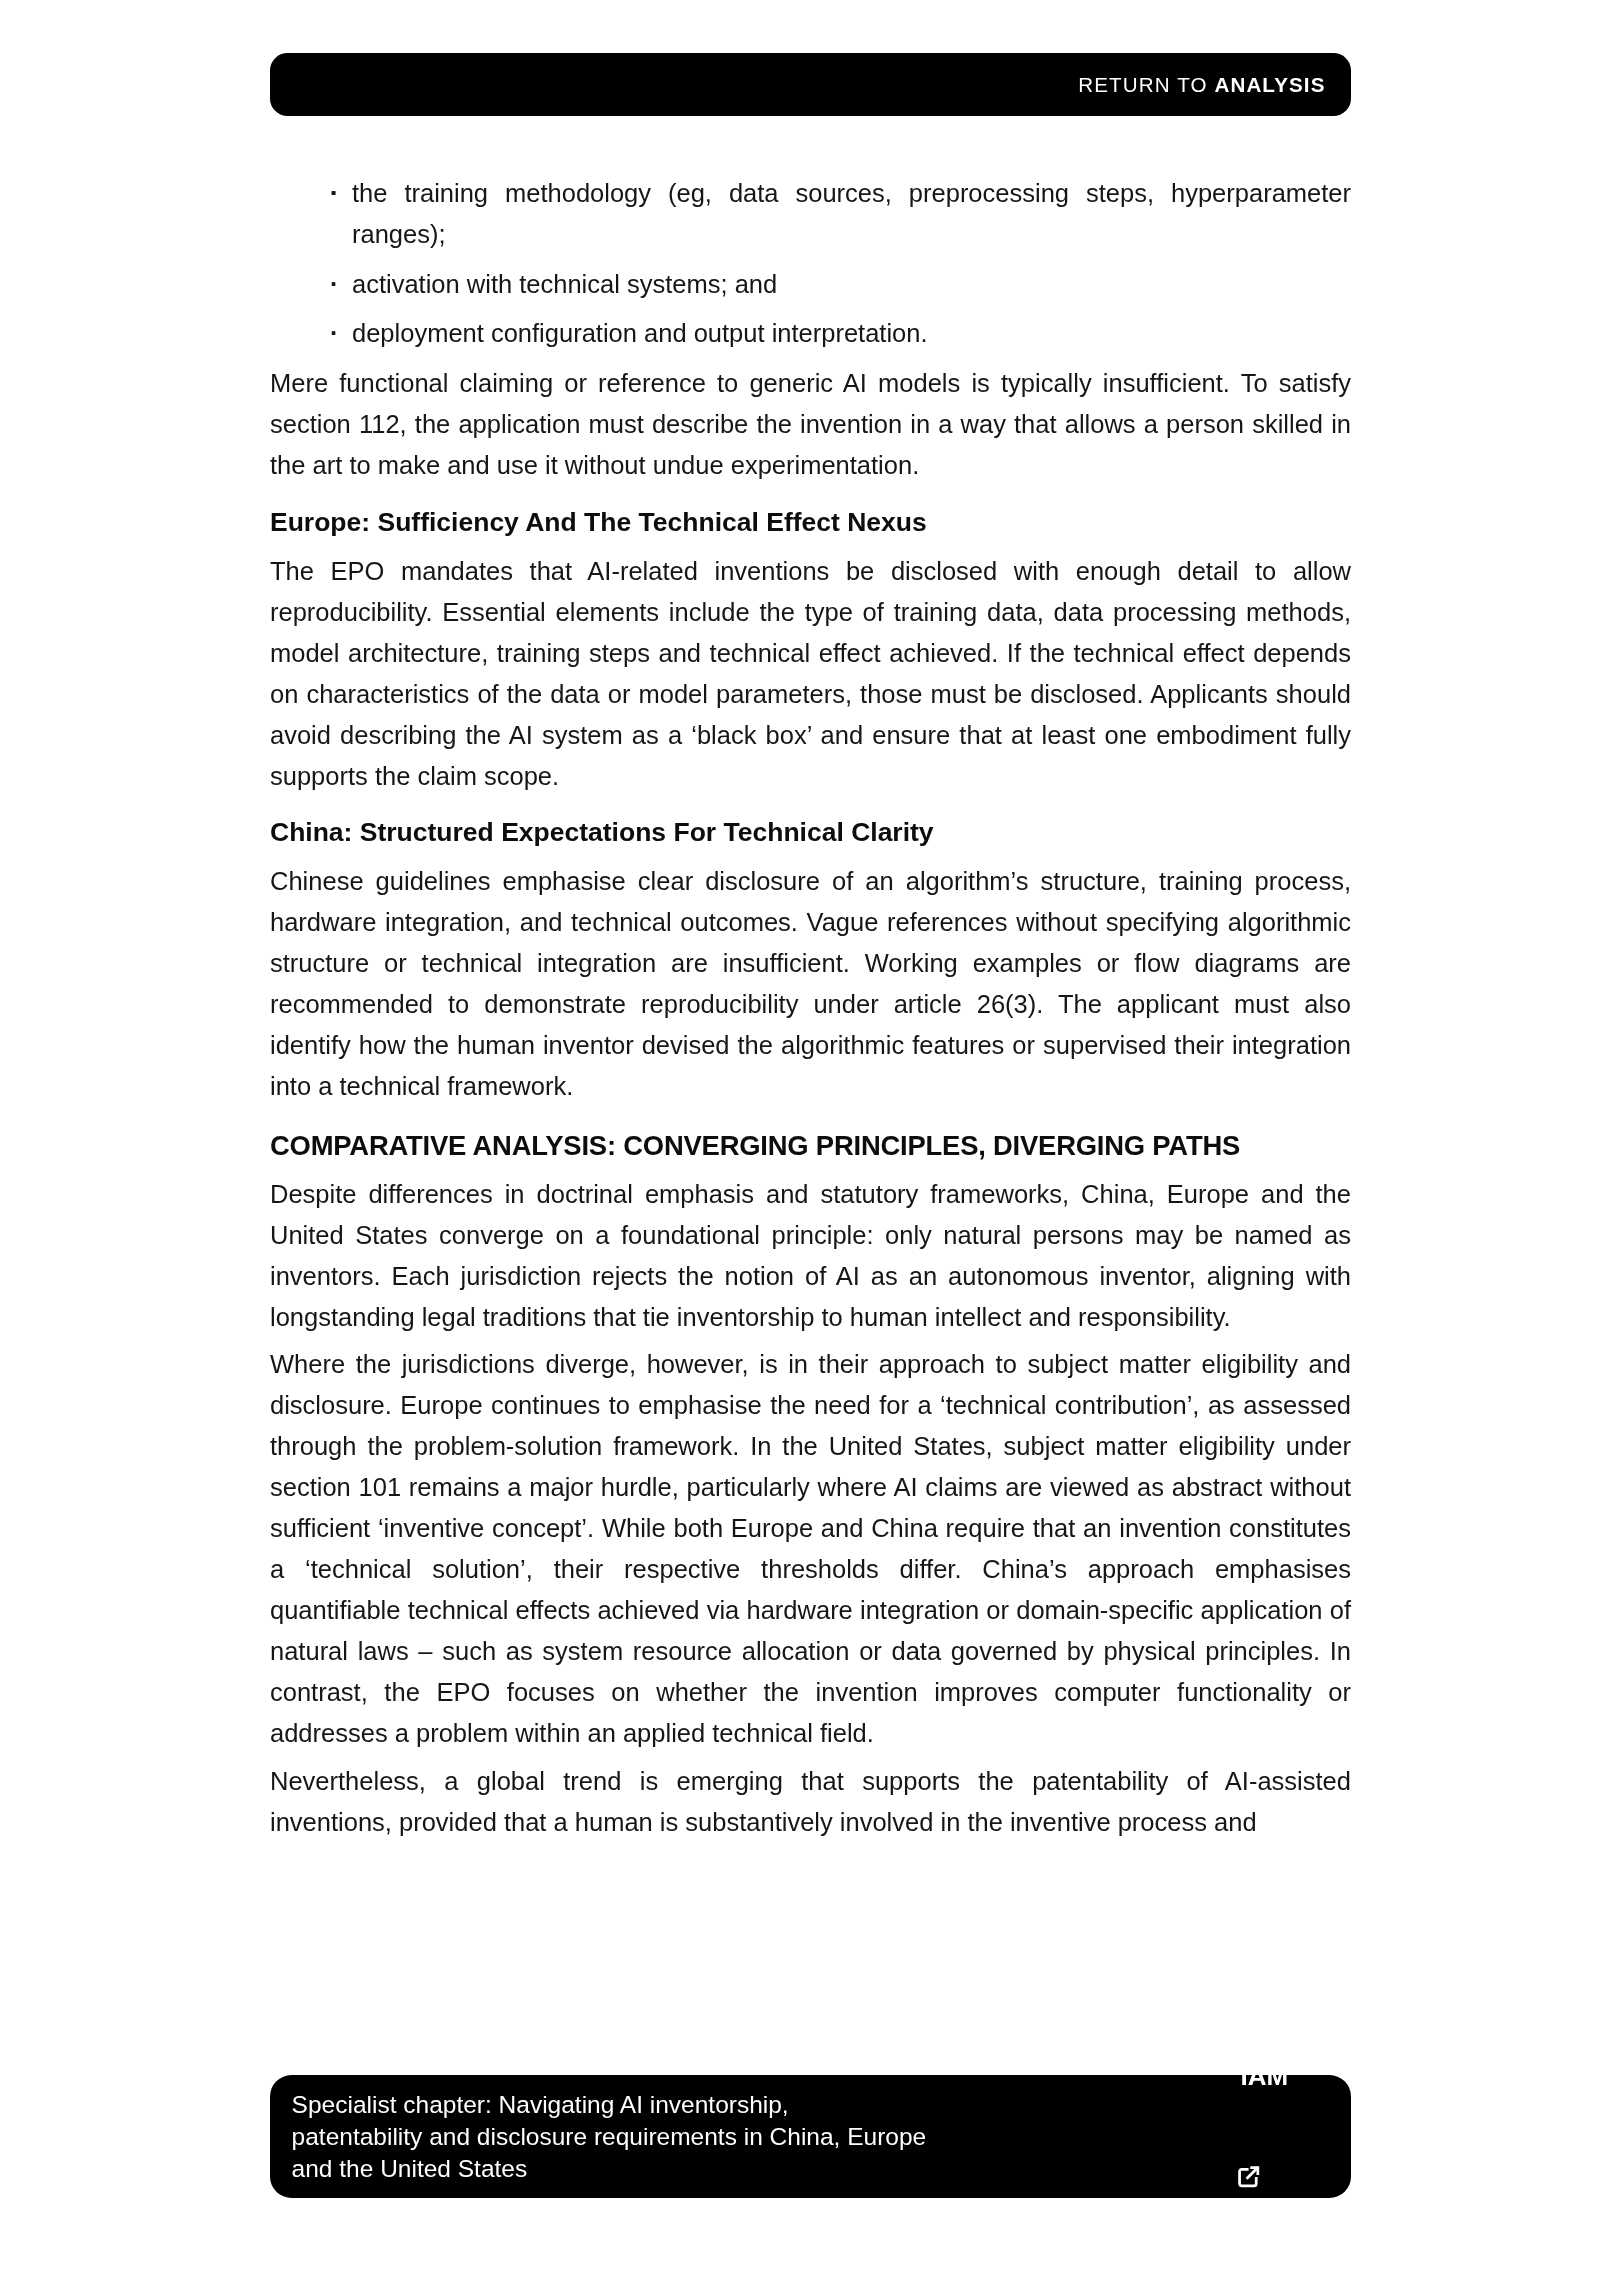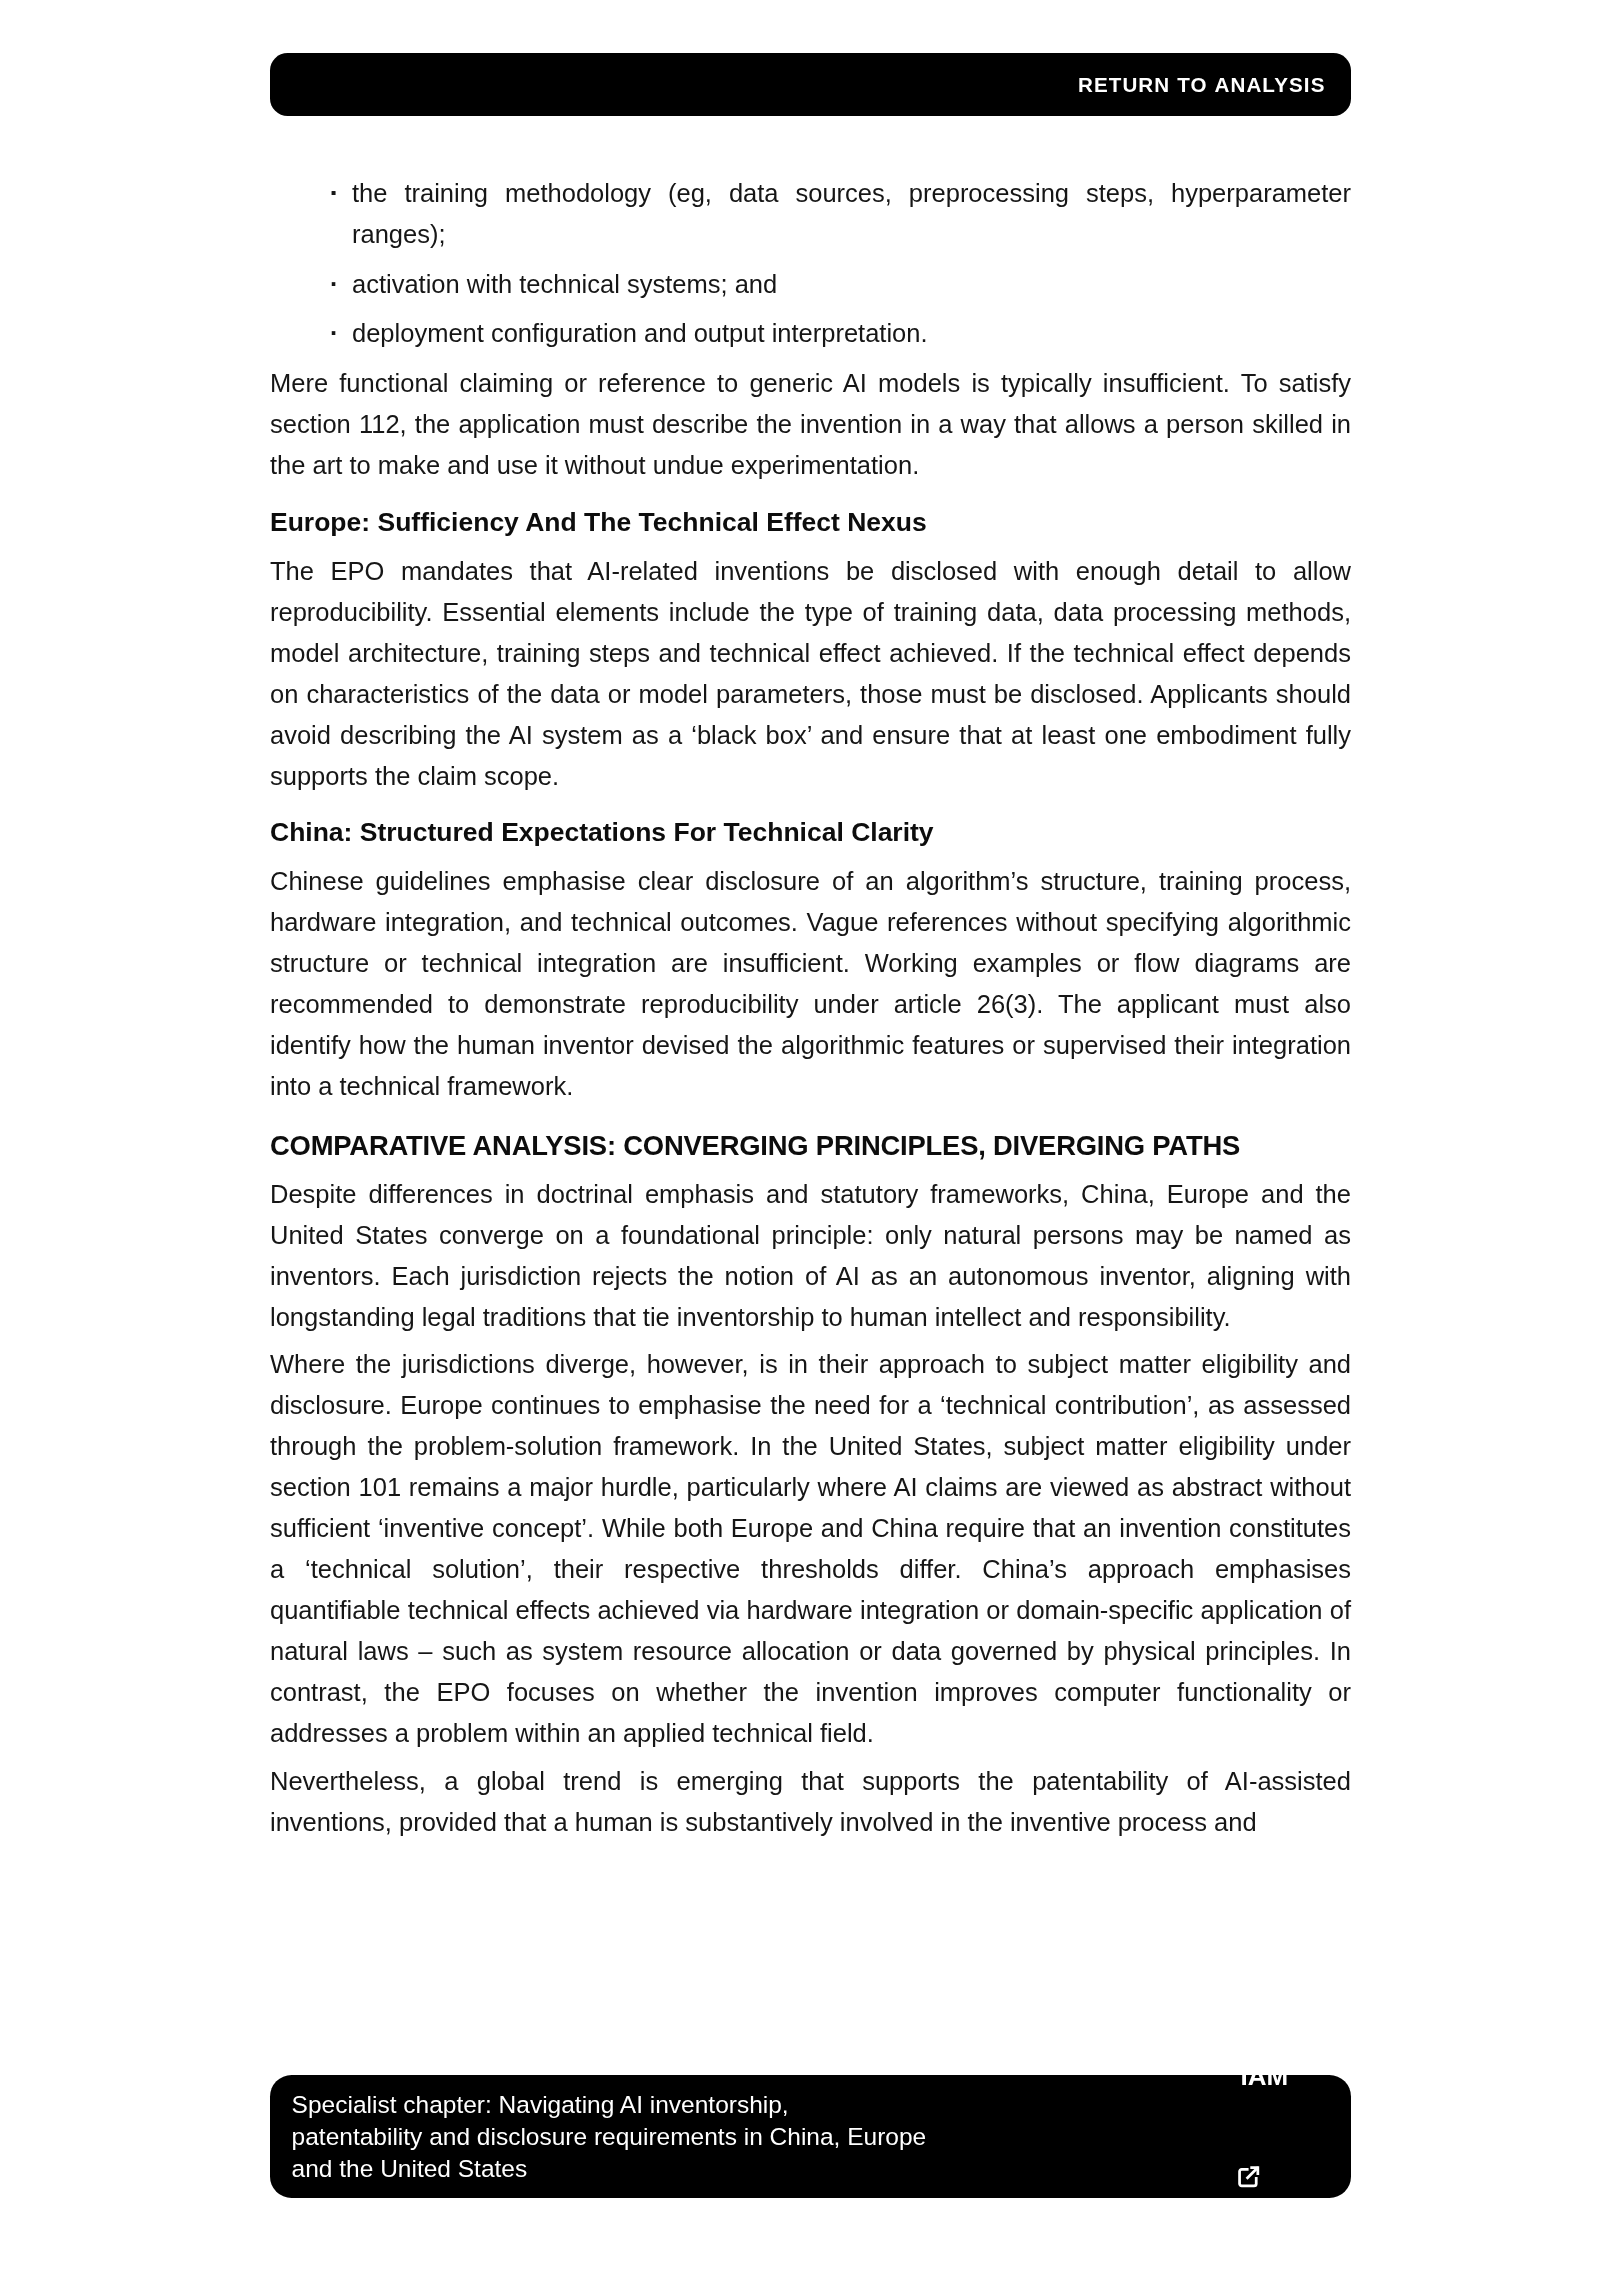--- a/index.html
+++ b/index.html
@@ -23,21 +23,21 @@
     align-items: center;
     justify-content: flex-end;
     padding-right: 25.5px;
     box-sizing: border-box;
     cursor: pointer;
   }
   .topbar .rt {
     color: #ffffff;
     font-size: 20.6px;
     letter-spacing: 1.1px;
-    font-weight: 700;
+    font-weight: 400;
     white-space: pre;
   }
   .topbar .rt.bold { font-weight: 700; margin-left: 6.9px; }
 
   
   .content {
     position: absolute;
     left: 270px; top: 164px;
     width: 1081px;
     color: #161616;

